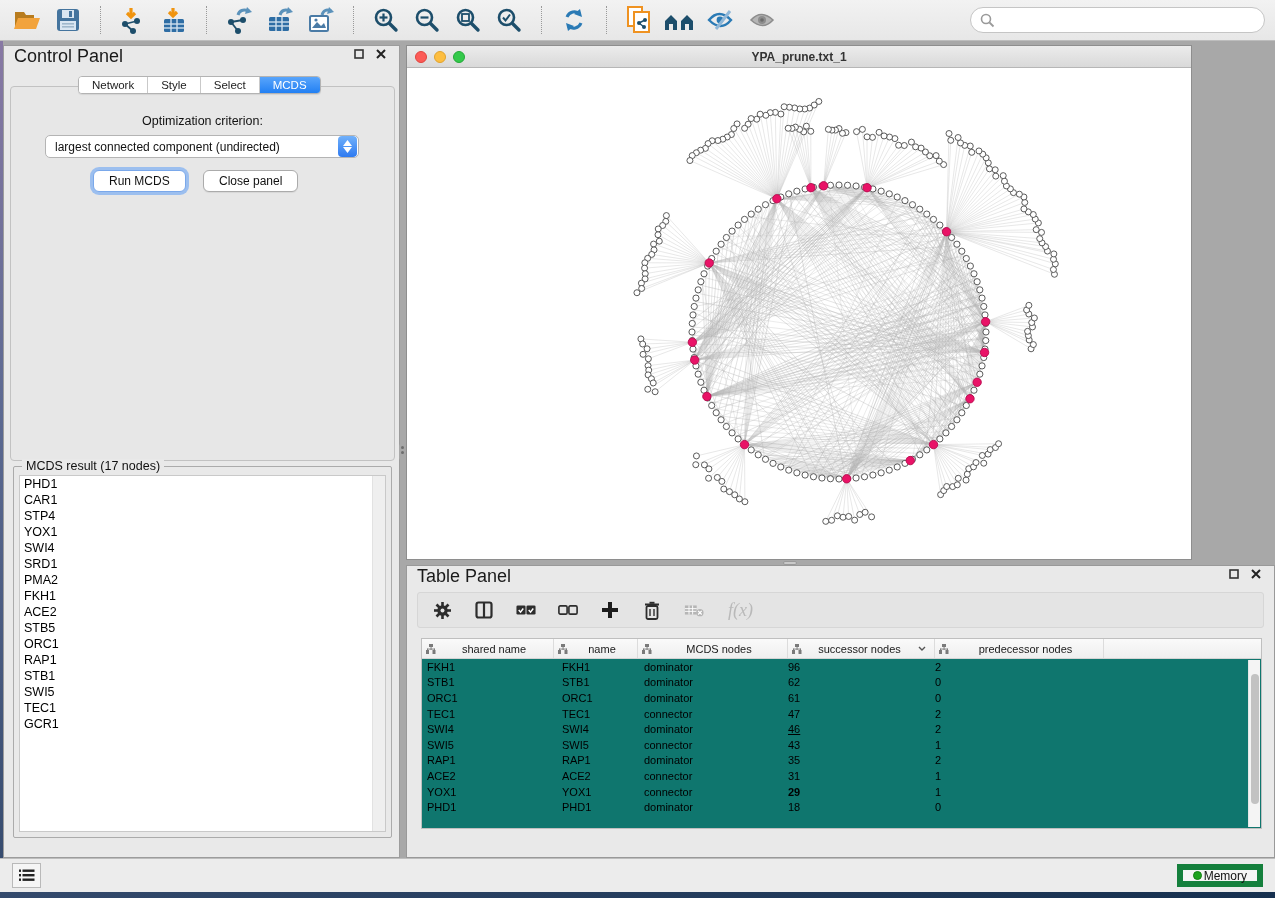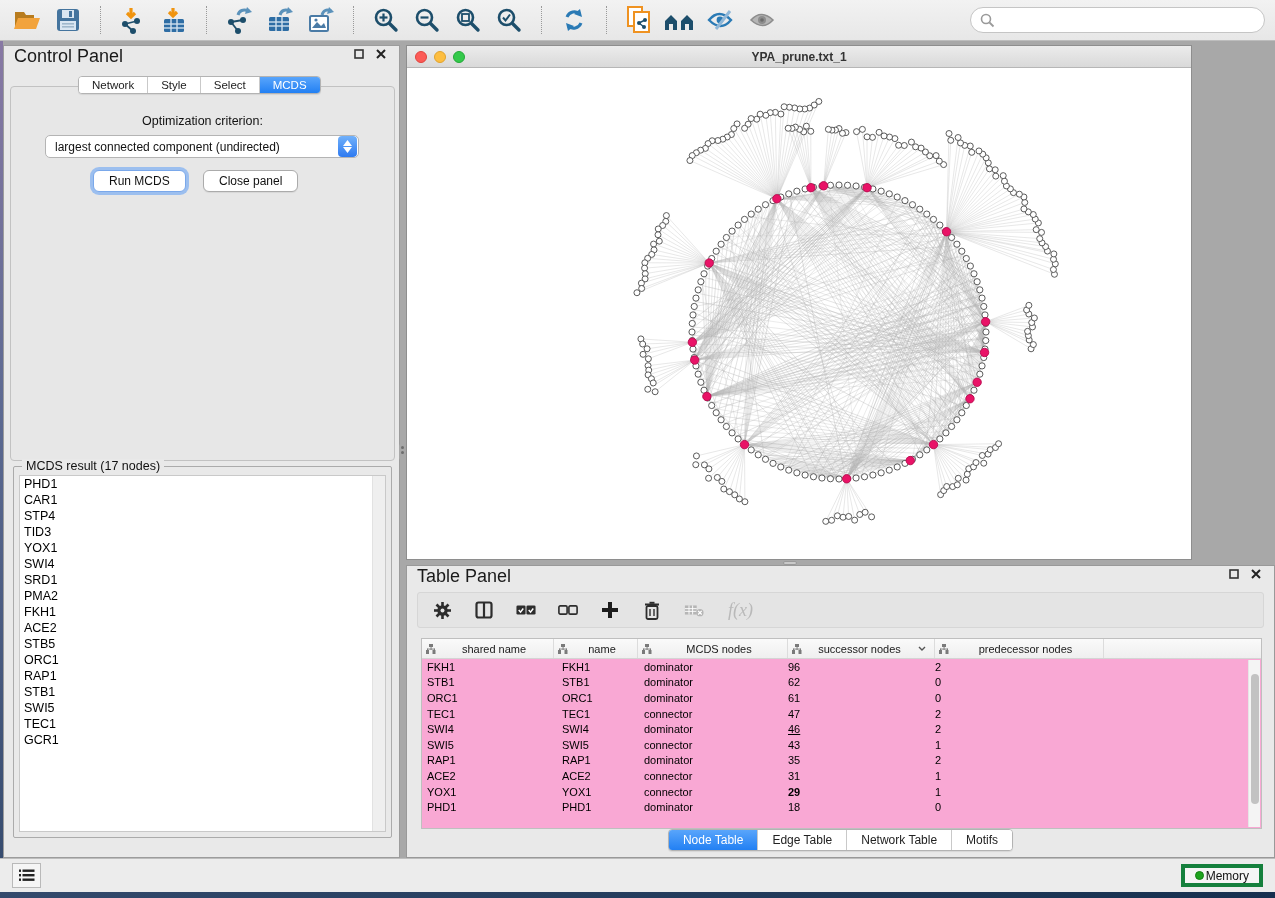--- a/index.html
+++ b/index.html
@@ -60,37 +60,37 @@
   
   #vsplit-handle{left:399px;top:444px;width:6px;height:16px;background:#a8a8a8;border-radius:2px}
   #vsplit-handle i{display:block;width:3px;height:3px;border-radius:50%;background:#6e6e6e;margin:2px auto 0}
   #hsplit-handle{left:783px;top:560.5px;width:14px;height:4px;background:#c9c9c9;border:1px solid #9a9a9a;border-radius:2px}
 
   
   #table-panel{left:406px;top:565px;width:869px;height:293px;background:#e9e9e9;border:1px solid #999}
   #tp-toolbar{position:absolute;left:10px;top:26px;right:10px;height:36px;background:#e4e4e4;border:1px solid #d6d6d6;
               border-radius:3px;display:flex;align-items:center;padding:0 14px;gap:22px}
   .tpi{width:20px;height:20px;display:flex;align-items:center;justify-content:center}
-  #tp-table{position:absolute;left:14px;top:72px;width:841px;height:191px;background:#f9a8d4;border:1px solid #bfbfbf}
+  #tp-table{position:absolute;left:14px;top:72px;width:841px;height:191px;background:#0f766e;border:1px solid #bfbfbf}
   #tp-header{display:flex;height:20px;background:linear-gradient(#fafafa,#efefef);border-bottom:1px solid #d4d4d4}
   .hcell{display:flex;align-items:center;border-right:1px solid #dcdcdc;font-size:11px;color:#1a1a1a;padding:0 4px;position:relative}
   .hcell .lbl{flex:1;text-align:center;white-space:nowrap;overflow:hidden}
   .trow{display:flex;height:15.6px;align-items:center}
   .tcell{font-size:11px;color:#000;white-space:nowrap;overflow:hidden}
   .num{}
   #tp-vscroll{position:absolute;top:21px;right:1px;width:12px;bottom:1px;background:#f4f4f4;border-left:1px solid #e6e6e6}
   #tp-vscroll .thumb{position:absolute;left:1.5px;width:8px;top:14px;height:130px;background:#c2c2c2;border-radius:4px}
   #tp-tabs{position:absolute;left:0;right:0;bottom:6px;display:flex;justify-content:center}
   #tp-tabs .seg>div{padding:3px 14px;font-size:12px}
 
   
   #status-bar{left:0;top:858px;width:1275px;height:34px;background:#ececec;border-top:1px solid #bdbdbd;
               display:flex;align-items:center;padding:0 12px}
   #taskbar-btn{width:29px;height:25px;background:#f5f5f5;border:1px solid #b9b9b9;display:flex;align-items:center;justify-content:center}
-  #memory-btn{margin-left:auto;height:23px;background:#f5f5f5;border:4px solid #15803d;display:flex;align-items:center;
+  #memory-btn{margin-left:auto;height:23px;background:#f5f5f5;border:6px solid #15803d;display:flex;align-items:center;
               gap:2px;padding:0 10px;font-size:12px;color:#111}
   #memory-dot{width:9px;height:9px;border-radius:50%;background:#1ea31e;border:1px solid #128012}
 </style>
 </head>
 <body>
 
 <div id="toolbar" class="abs">
   <div class="tbtn">
     <svg width="28" height="24" viewBox="0 0 28 24">
         <path d="M2 4h9l2 3h8v3H6L3 20H2z" fill="#b87c1e"></path>
@@ -304,21 +304,20 @@
   </div>
   <button id="run-btn" class="abs mac-btn focused">Run MCDS</button>
   <button id="closep-btn" class="abs mac-btn">Close panel</button>
   <div id="result-box" class="abs">
     <span id="result-legend">MCDS result (17 nodes)</span>
     <div id="result-list">
       <div id="result-scroll"></div>
     <div class="item">PHD1</div>
         <div class="item">CAR1</div>
         <div class="item">STP4</div>
-        <div class="item">TID3</div>
         <div class="item">YOX1</div>
         <div class="item">SWI4</div>
         <div class="item">SRD1</div>
         <div class="item">PMA2</div>
         <div class="item">FKH1</div>
         <div class="item">ACE2</div>
         <div class="item">STB5</div>
         <div class="item">ORC1</div>
         <div class="item">RAP1</div>
         <div class="item">STB1</div>
@@ -1517,28 +1516,20 @@
           <div class="tcell" style="width: 84px; padding-left: 8px;">PHD1</div>
           <div class="tcell" style="width: 150px; padding-left: 6px;">dominator</div>
           <div class="tcell num" style="width: 147px; padding-right: 14px;">18</div>
           <div class="tcell num" style="width: 169px; padding-right: 11px;">0</div>
         </div>
       </div>
     <div id="tp-vscroll">
         <div class="thumb"></div>
       </div>
   </div>
-  <div id="tp-tabs">
-      <div class="seg">
-        <div class="active">Node Table</div>
-        <div class="">Edge Table</div>
-        <div class="">Network Table</div>
-        <div class="">Motifs</div>
-      </div>
-    </div>
 </div>
 
 <div id="status-bar" class="abs">
   <div id="taskbar-btn">
     <svg width="16" height="13" viewBox="0 0 16 13">
         <g fill="#222">
           <rect x="0" y="0.5" width="2" height="2.4"></rect>
           <rect x="3.5" y="0.5" width="12" height="2.4"></rect>
           <rect x="0" y="5" width="2" height="2.4"></rect>
           <rect x="3.5" y="5" width="12" height="2.4"></rect>

